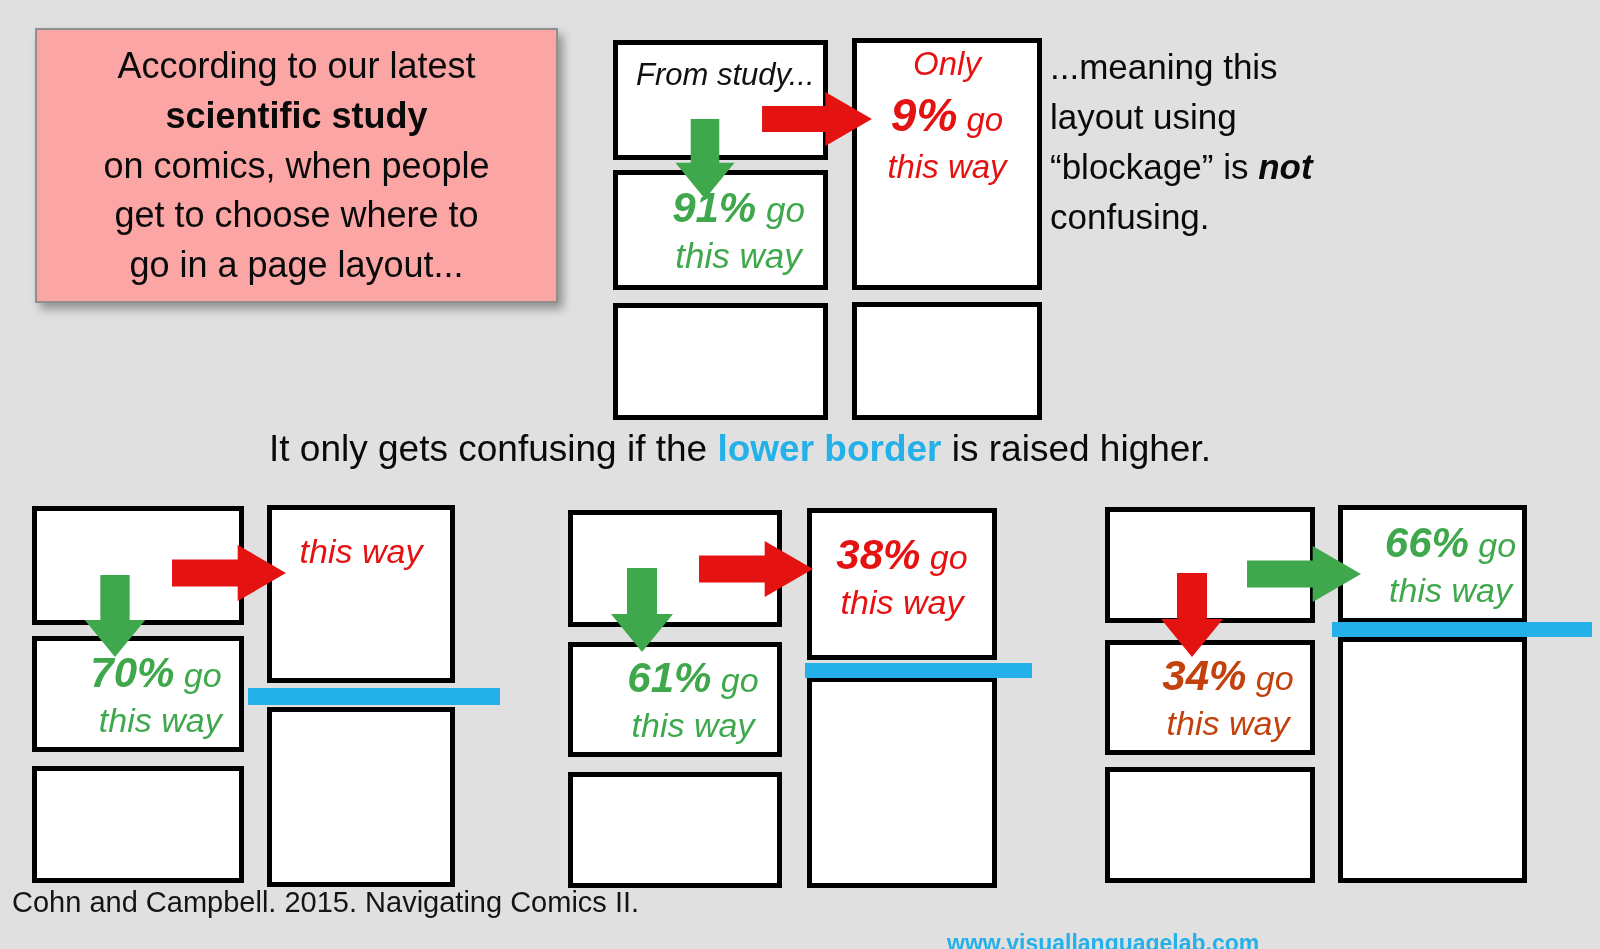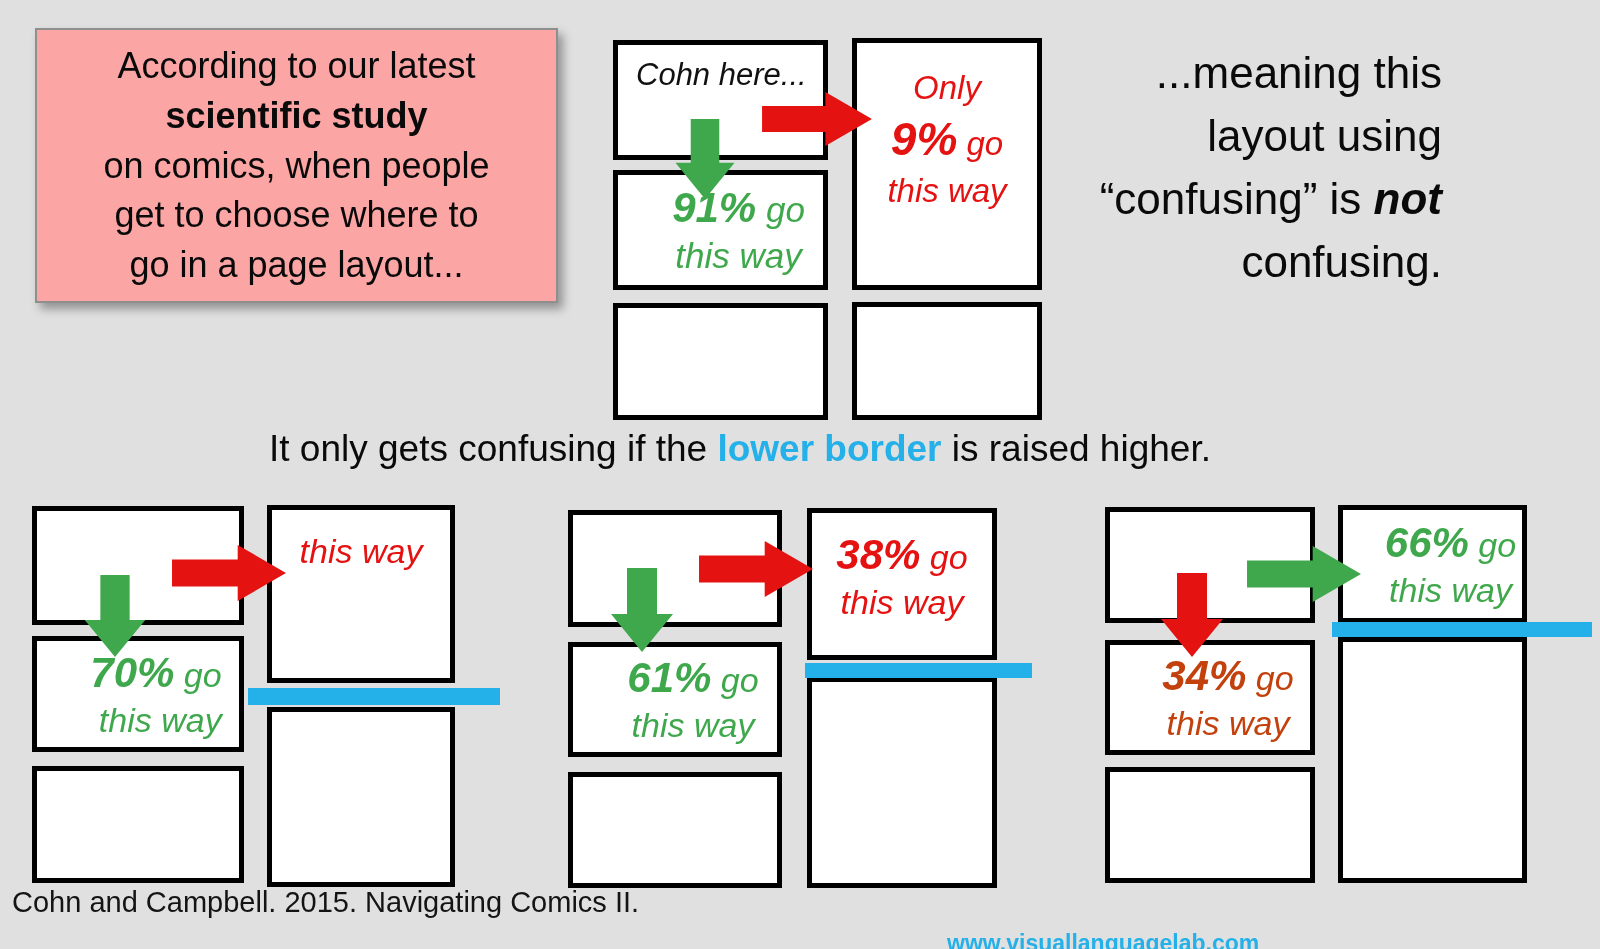--- a/index.html
+++ b/index.html
@@ -24,22 +24,22 @@
   .from-label{position:absolute;left:18px;top:12px;font-style:italic;font-size:31px;color:#111;z-index:4;}
 
   
   .intro-box{position:absolute;left:35px;top:28px;width:523px;height:275px;background:#fca5a5;
              border:2px solid #8f8f8f;box-sizing:border-box;box-shadow:5px 6px 9px rgba(0,0,0,0.35);
              display:flex;flex-direction:column;justify-content:center;text-align:center;
              font-size:36px;line-height:1.38;color:#0a0a0a;z-index:2;}
   .intro-box .em{font-weight:bold;}
 
   
-  .meaning-text{position:absolute;left:1050px;top:42px;width:392px;text-align:right;
-                font-size:44px;line-height:1.43;color:#0a0a0a;}
+  .meaning-text{position:absolute;left:1050px;top:42px;width:392px;text-align:left;
+                font-size:35px;line-height:1.43;color:#0a0a0a;}
   .meaning-text .em{font-weight:bold;font-style:italic;}
 
   
   .heading{position:absolute;left:60px;top:428px;width:1360px;text-align:center;
            font-size:37px;color:#0a0a0a;}
   .heading .hl{font-weight:bold;}
 
   
   .bar{position:absolute;z-index:3;}
 
@@ -56,49 +56,49 @@
 
   <div class="intro-box">
     <div>According to our latest</div>
     <div class="em">scientific study</div>
     <div>on comics, when people</div>
     <div>get to choose where to</div>
     <div>go in a page layout...</div>
   </div>
 
   <div class="panel" style="left:613px;top:40px;width:215px;height:120px">
-    <span class="from-label">Cohn here...</span>
+    <span class="from-label">From study...</span>
   </div>
   <div class="panel vcenter" style="left:613px;top:170px;width:215px;height:120px">
     <div class="lbl top-91-lbl" style="color: rgb(63, 168, 76);">
       <div class="line"><span class="pct">91%</span> <span>go</span></div>
       <div class="line">this way</div>
     </div>
   </div>
   <div class="panel" style="left:613px;top:303px;width:215px;height:117px"></div>
-  <div class="panel vtop" style="left:852px;top:38px;width:190px;height:252px;padding-top:24px">
+  <div class="panel vtop" style="left:852px;top:38px;width:190px;height:252px;">
     <div class="lbl top-right-lbl" style="color: rgb(229, 18, 18);">
       <div class="line">Only</div>
       <div class="line"><span class="pct">9%</span> <span>go</span></div>
       <div class="line">this way</div>
     </div>
   </div>
   <div class="panel" style="left:852px;top:302px;width:190px;height:118px"></div>
 
   <svg class="arrow" style="left:674px;top:119px" width="62" height="80" viewBox="0 0 62 84">
     <polygon points="16,0 46,0 46,46 62,46 31,84 0,46 16,46" fill="#3FA84C"></polygon>
   </svg>
   <svg class="arrow" style="left:757px;top:92px" width="120" height="54" viewBox="0 0 118 58">
     <polygon points="0,15 68,15 68,0 118,29 68,58 68,43 0,43" fill="#E51212"></polygon>
   </svg>
 
   <div class="meaning-text">
     <div>...meaning this</div>
     <div>layout using</div>
-    <div><span>“confusing” is</span> <span class="em">not</span></div>
+    <div><span>“blockage” is</span> <span class="em">not</span></div>
     <div>confusing.</div>
   </div>
 
   <div class="heading">
     <span>It only gets confusing if the</span>
     <span class="hl" style="color: rgb(36, 176, 232);">lower border</span>
     <span>is raised higher.</span>
   </div>
 
   <div class="panel" style="left:32px;top:506px;width:212px;height:119px"></div>

